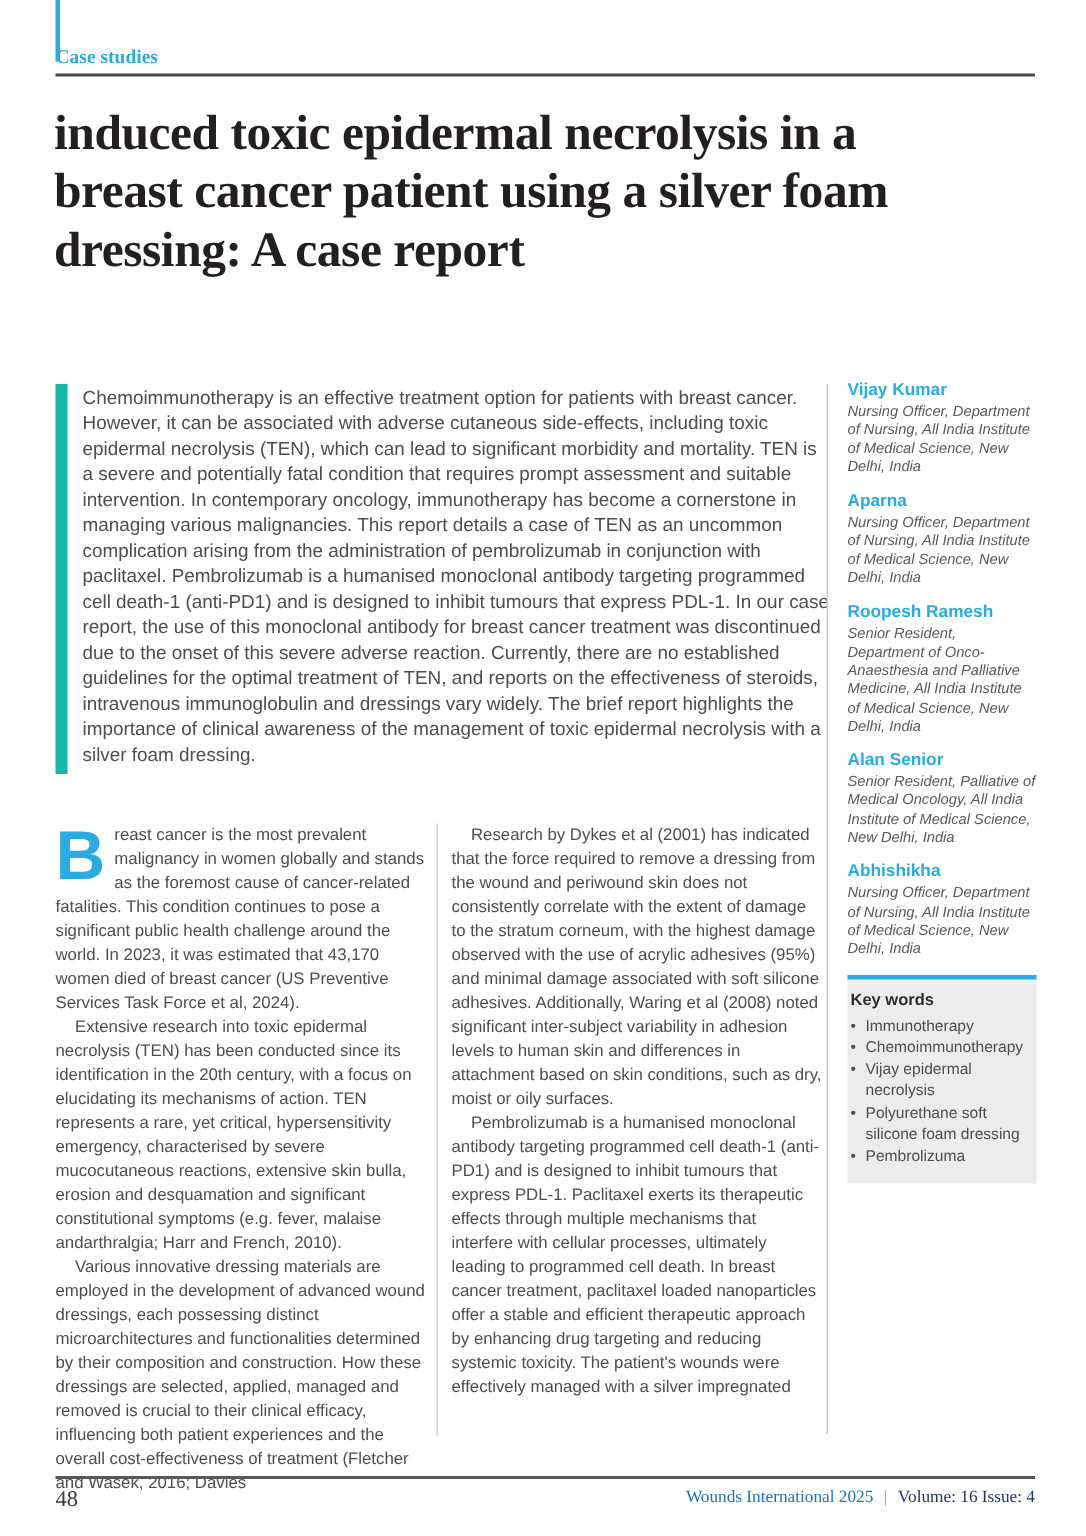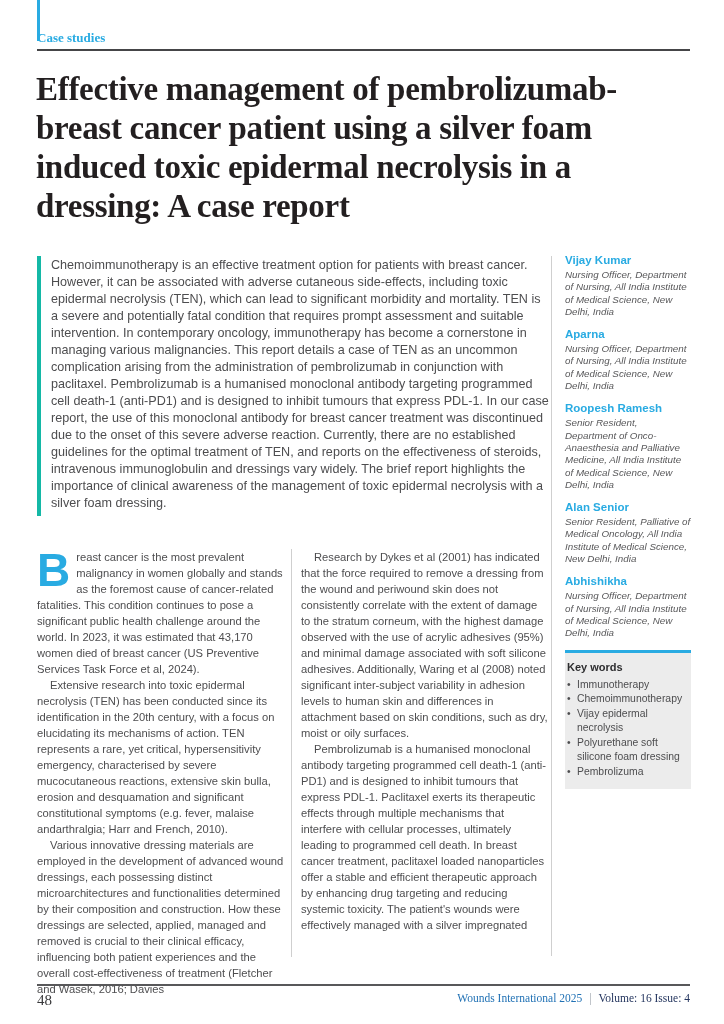--- a/index.html
+++ b/index.html
@@ -11,21 +11,21 @@
   
   .kicker-bar{position:absolute;left:37px;top:0;width:3px;height:41px;background:#29abe2;}
   .kicker{position:absolute;left:37px;top:30px;font-family:"Liberation Serif",serif;
     font-weight:bold;font-size:13px;color:#29abe2;}
   .head-rule{position:absolute;left:37px;top:49px;width:653px;height:2px;background:#454547;}
   .title{position:absolute;left:36px;top:70px;width:660px;
     font-family:"Liberation Serif",serif;font-weight:bold;font-size:33px;line-height:39px;
     color:#231f20;letter-spacing:-0.3px;}
   
   .abstract{position:absolute;left:37px;top:256px;width:498px;
-    border-left:4px solid #14b8a6;padding:1px 0 4px 10px;
+    border-left:8px solid #14b8a6;padding:1px 0 4px 10px;
     font-size:12.6px;line-height:17px;color:#4d4d4f;}
   
   .col{position:absolute;top:549px;width:247px;font-size:11.2px;line-height:16px;
     color:#4d4d4f;}
   .col-left{left:37px;}
   .col-right{left:301px;}
   .col p{margin:0;}
   .col p.indent{text-indent:13px;}
   .dropcap{float:left;font-weight:bold;font-size:46px;line-height:40px;color:#29abe2;
     margin:1px 6px 0 0;}
@@ -54,23 +54,22 @@
 </head>
 <body>
 
 <div class="page">
 
   <div class="kicker-bar"></div>
   <div class="kicker">Case studies</div>
   <div class="head-rule"></div>
 
   <div class="title">
-    <div>Effective management of pembrolizumab-</div>
+    <div>induced toxic epidermal necrolysis in a</div>
     <div>breast cancer patient using a silver foam</div>
-    <div>induced toxic epidermal necrolysis in a</div>
     <div>dressing: A case report</div>
   </div>
 
   <div class="abstract">Chemoimmunotherapy is an effective treatment option for patients with breast cancer. However, it can be associated with adverse cutaneous side-effects, including toxic epidermal necrolysis (TEN), which can lead to significant morbidity and mortality. TEN is a severe and potentially fatal condition that requires prompt assessment and suitable intervention. In contemporary oncology, immunotherapy has become a cornerstone in managing various malignancies. This report details a case of TEN as an uncommon complication arising from the administration of pembrolizumab in conjunction with paclitaxel. Pembrolizumab is a humanised monoclonal antibody targeting programmed cell death-1 (anti-PD1) and is designed to inhibit tumours that express PDL-1. In our case report, the use of this monoclonal antibody for breast cancer treatment was discontinued due to the onset of this severe adverse reaction. Currently, there are no established guidelines for the optimal treatment of TEN, and reports on the effectiveness of steroids, intravenous immunoglobulin and dressings vary widely. The brief report highlights the importance of clinical awareness of the management of toxic epidermal necrolysis with a silver foam dressing.</div>
 
   <div class="vsep vsep-mid"></div>
   <div class="vsep vsep-side"></div>
 
   <div class="col col-left">
     <p><span class="dropcap">B</span><span>reast cancer is the most prevalent malignancy in women globally and stands as the foremost cause of cancer-related fatalities. This condition continues to pose a significant public health challenge around the world. In 2023, it was estimated that 43,170 women died of breast cancer (US Preventive Services Task Force et al, 2024).</span></p>

